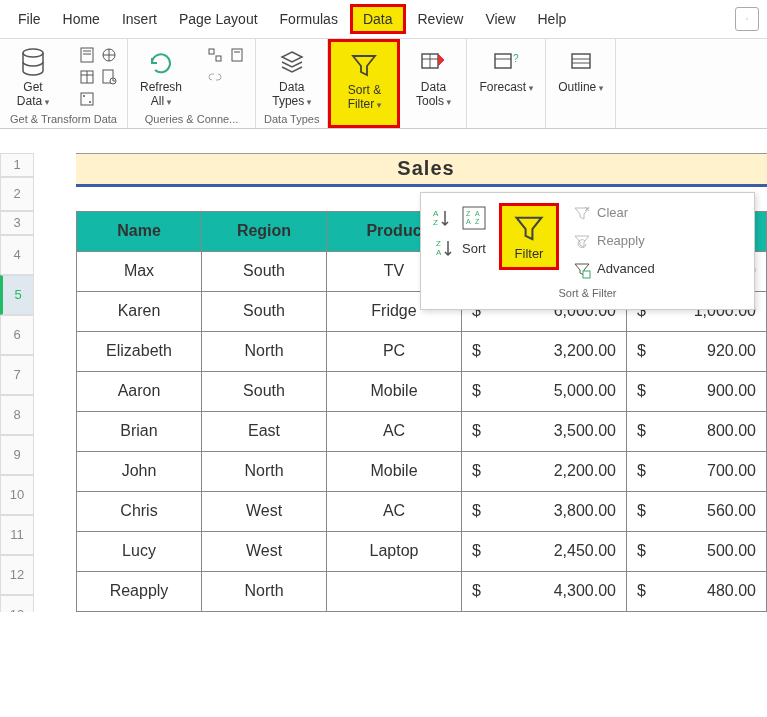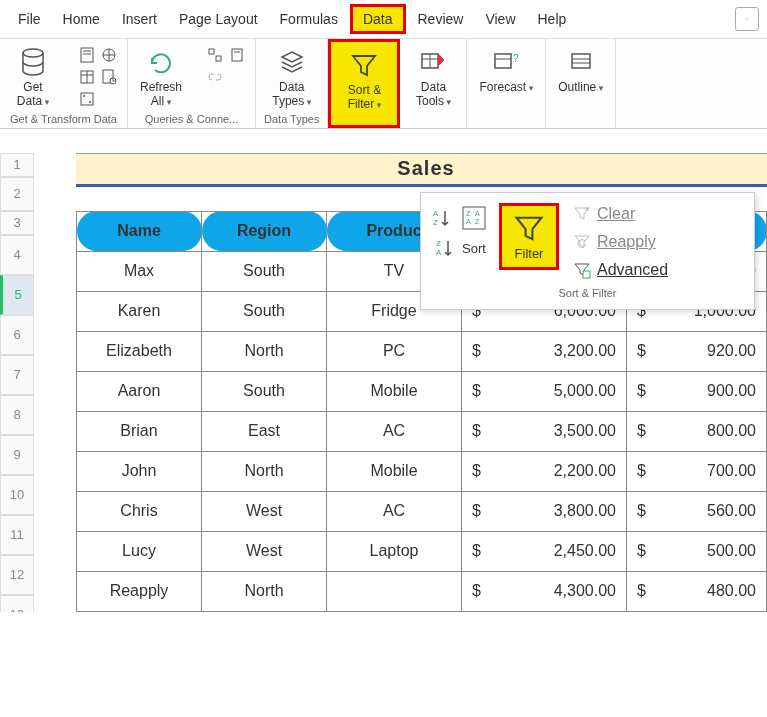--- a/index.html
+++ b/index.html
@@ -18,36 +18,36 @@
 .mini-grid span { width: 20px; height: 20px; display: flex; align-items: center; justify-content: center; }
 .group-label { font-size: 11px; color: #666; text-align: right; padding: 2px 0 1px; white-space: nowrap; }
 .hl-yellow { background: #f7e600; }
 .hl-red { border: 3px solid #e60000; }
 .dropdown { position: absolute; top: 192px; left: 420px; width: 335px; background: #fff; border: 1px solid #ccc; box-shadow: 2px 2px 6px rgba(0,0,0,0.15); padding: 10px; z-index: 10; }
 .dd-row { display: flex; align-items: flex-start; }
 .dd-left { display: flex; flex-direction: column; align-items: center; gap: 4px; margin-right: 10px; }
 .dd-left .srow { display: flex; gap: 6px; align-items: center; }
 .dd-filter { display: flex; flex-direction: column; align-items: center; padding: 6px 10px; }
 .dd-right { display: flex; flex-direction: column; gap: 6px; margin-left: 10px; }
-.dd-right .ritem { display: flex; gap: 6px; align-items: flex-end; font-size: 16px; color: #888; padding: 2px 4px; text-decoration: underline; }
+.dd-right .ritem { display: flex; gap: 6px; align-items: flex-start; font-size: 13px; color: #888; padding: 2px 4px; }
 .dd-right .ritem.enabled { color: #333; }
 .dd-caption { text-align: center; font-size: 11px; color: #666; margin-top: 6px; }
 .sheet { position: relative; }
 .rowhdrs { position: absolute; left: 0; top: 0; }
 .rowhdr { width: 34px; height: 40px; border: 1px solid #ddd; background: #fafafa; color: #888; font-size: 13px; display: flex; align-items: center; justify-content: center; }
 .rowhdr.r1 { height: 24px; }
 .rowhdr.r2 { height: 34px; }
 .rowhdr.r3 { height: 24px; }
 .rowhdr.sel { background: #e0e8ef; color: #2b6; border-left: 3px solid #2b6; }
 .grid { margin-left: 34px; }
 .title-row { height: 34px; margin-top: 24px; background: #fff2cc; border-top: 1px solid #999; border-bottom: 3px solid #3b5ca9; display: flex; align-items: center; justify-content: center; font-size: 20px; font-weight: bold; letter-spacing: 1px; margin-left: 42px; width: 700px; }
 .spacer3 { height: 24px; }
 .tbl { border-collapse: collapse; margin-left: 42px; }
 .tbl th, .tbl td { border: 1px solid #888; padding: 0 10px; height: 40px; font-size: 16px; text-align: center; }
-.tbl th { background: #0ea5e9; font-weight: bold; border-radius: 20px; }
+.tbl th { background: #14b8a6; font-weight: bold; }
 .tbl td.cur { text-align: left; display: table-cell; }
 .cur-wrap { display: flex; justify-content: space-between; width: 100%; gap: 8px; }
 .col-a { width: 125px; } .col-b { width: 125px; } .col-c { width: 135px; } .col-d { width: 165px; } .col-e { width: 140px; }
 .sel-cell { outline: 2px solid #2b8a3e; outline-offset: -1px; }
 .watermark { position: absolute; left: 330px; top: 510px; opacity: 0.22; font-size: 15px; font-style: italic; color: #888; font-family: Georgia, serif; pointer-events: none; }
 .chev::after { content: " \25BE"; font-size: 9px; color: #666; }
 svg { display: block; }
 </style>
 </head>
 <body>

